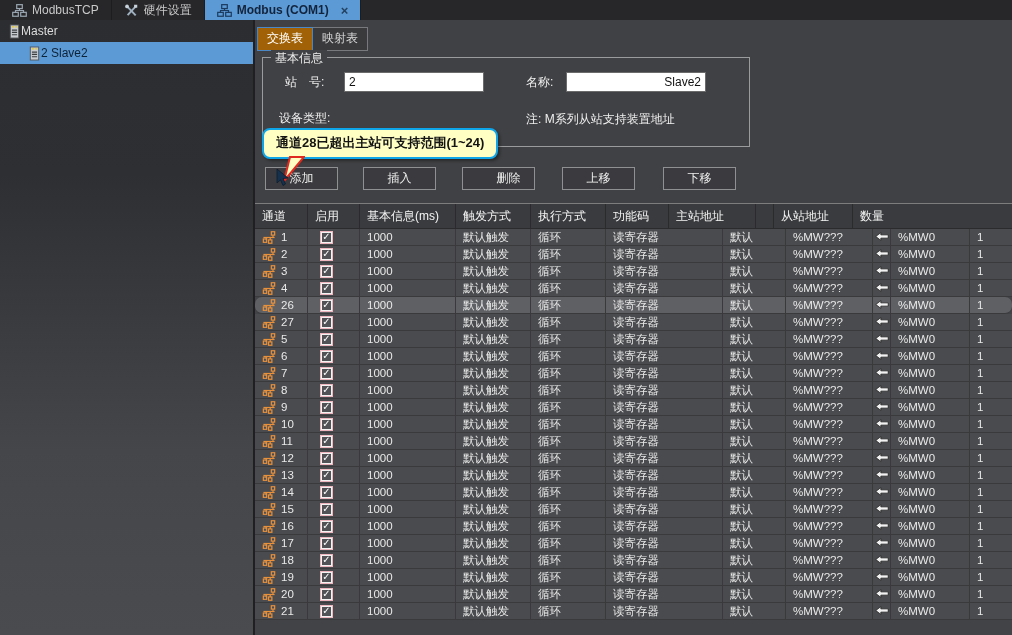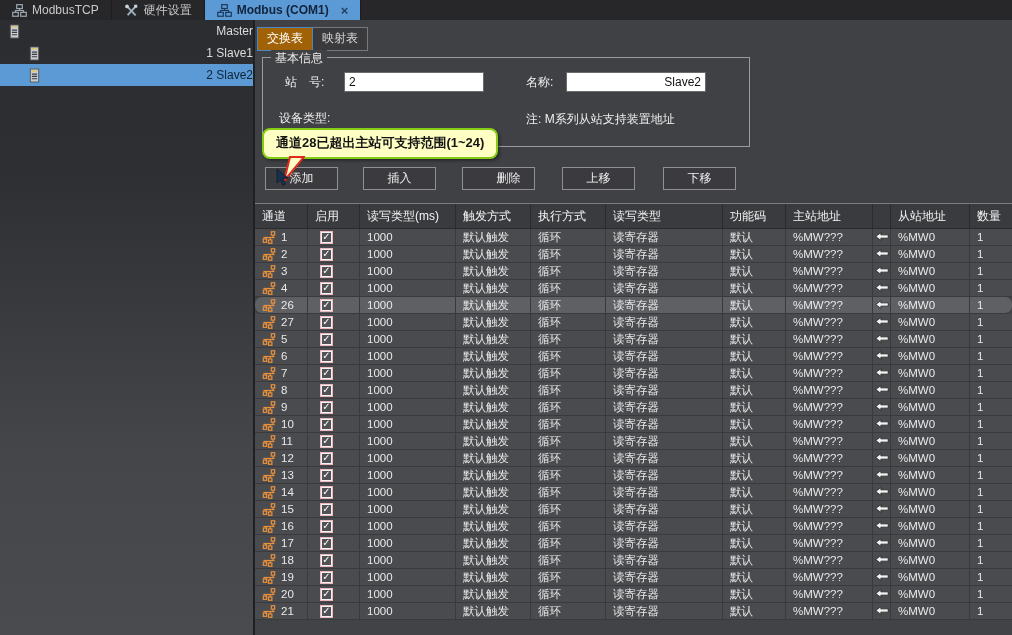--- a/index.html
+++ b/index.html
@@ -15,21 +15,21 @@
   .wtab { display:flex; align-items:center; gap:5px; padding:0 12px;
     color:#c9c9c9; border-right:1px solid #1d1d20; cursor:default; }
   .wtab .ticon { display:inline-flex; width:15px; height:13px; color:#9aa7b2; }
   .wtab.active { background:#5b9ad4; color:#13233c; font-weight:bold; }
   .wtab.active .ticon { color:#1c3least; color:#1c3a5e; }
   .tclose { margin-left:7px; font-weight:bold; color:#24405f; font-size:13px; line-height:13px; }
 
   
   #sidebar { position:absolute; left:0; top:20px; width:253px; height:615px;
     background:linear-gradient(180deg,#2c2d30 0%,#2e2f32 25%,#45464a 70%,#4a4b4e 100%); }
-  .titem { height:22px; display:flex; align-items:center; padding-left:8px; color:#dcdcdc;justify-content:space-between; }
+  .titem { height:22px; display:flex; align-items:center; padding-left:8px; color:#dcdcdc; }
   .titem.lvl1 { padding-left:28px; }
   .titem.selected { background:#5b9ad4; color:#0e2238; font-weight:normal; }
   .titem .ticon { width:13px; height:15px; display:inline-flex; }
   #vdivider { position:absolute; left:253px; top:20px; width:2px; height:615px; background:#202023; }
 
   
   #panel { position:absolute; left:255px; top:20px; width:757px; height:615px; background:#404144; }
 
   #subtabs { position:absolute; left:2px; top:7px; display:flex; }
   .stab { padding:2px 9px 3px; color:#d8d8d8; background:#3a3a3d; border:1px solid #77797c; border-left:none; }
@@ -43,21 +43,21 @@
   .txtinput { position:absolute; width:140px; height:20px; background:#ffffff; color:#111;
     border:1px solid #6b6b6b; font-size:12px; padding:0 4px; font-family:inherit; }
   .dropdown { position:absolute; left:81px; top:48px; width:140px; height:22px; background:#d6d7d8;
     border:1px solid #8a8a8a; color:#1a1a1a; display:flex; align-items:center; }
   .dd-label { flex:1; padding-left:5px; white-space:nowrap; overflow:hidden; }
   .dd-btn { width:17px; align-self:stretch; display:flex; align-items:center; justify-content:center;
     border-left:1px solid #a5a5a5; color:#444; font-size:10px; }
 
   
   #tooltip { position:absolute; left:7px; top:108px; z-index:6; background:#ffffc4;
-    border:2px solid #84cc16; border-radius:8px; padding:4px 12px 5px; color:#141414;
+    border:2px solid #0ea5e9; border-radius:8px; padding:4px 12px 5px; color:#141414;
     font-size:13px; font-weight:600; white-space:nowrap; box-shadow:2px 2px 3px rgba(0,0,0,.35); }
   #tooltip-tail { position:absolute; left:26px; top:136px; z-index:6; }
   #cursor { position:absolute; left:21px; top:149px; z-index:7; }
 
   
   .tbtn { position:absolute; top:147px; width:73px; height:23px; background:#3b3b3f;
     border:1px solid #8f9092; color:#efefef; font-size:12px; font-family:inherit; }
   .tbtn:nth-of-type(1){ left:10px; } .tbtn:nth-of-type(2){ left:108px; }
   .tbtn:nth-of-type(3){ left:207px;padding-left:20px; } .tbtn:nth-of-type(4){ left:307px; }
   .tbtn:nth-of-type(5){ left:408px; }
@@ -132,31 +132,20 @@
       <span class="ticon">
         <svg width="13" height="15" viewBox="0 0 14 16">
           <rect x="2.5" y="1" width="9" height="14" fill="#c9cdd2" stroke="#55585c"></rect>
           <rect x="4.2" y="2.2" width="2" height="1.6" fill="#e8c832"></rect>
           <rect x="7.8" y="2.2" width="2" height="1.6" fill="#e8c832"></rect>
           <path d="M4.2 6.5h5.6M4.2 9h5.6M4.2 11.5h5.6" stroke="#3a3d40" stroke-width="1.2"></path>
         </svg>
       </span>
       <span class="tlabel">Master</span>
     </div>
-    <div class="titem lvl1">
-      <span class="ticon">
-        <svg width="13" height="15" viewBox="0 0 14 16">
-          <rect x="2.5" y="1" width="9" height="14" fill="#c9cdd2" stroke="#55585c"></rect>
-          <rect x="4.2" y="2.2" width="2" height="1.6" fill="#e8c832"></rect>
-          <rect x="7.8" y="2.2" width="2" height="1.6" fill="#e8c832"></rect>
-          <path d="M4.2 6.5h5.6M4.2 9h5.6M4.2 11.5h5.6" stroke="#3a3d40" stroke-width="1.2"></path>
-        </svg>
-      </span>
-      <span class="tlabel">1 Slave1</span>
-    </div>
     <div class="titem lvl1 selected">
       <span class="ticon">
         <svg width="13" height="15" viewBox="0 0 14 16">
           <rect x="2.5" y="1" width="9" height="14" fill="#c9cdd2" stroke="#55585c"></rect>
           <rect x="4.2" y="2.2" width="2" height="1.6" fill="#e8c832"></rect>
           <rect x="7.8" y="2.2" width="2" height="1.6" fill="#e8c832"></rect>
           <path d="M4.2 6.5h5.6M4.2 9h5.6M4.2 11.5h5.6" stroke="#3a3d40" stroke-width="1.2"></path>
         </svg>
       </span>
       <span class="tlabel">2 Slave2</span>
@@ -194,24 +183,23 @@
     <polygon points="3,25 9,1 23,1" fill="#ffffc4" stroke="#e02920" stroke-width="2"></polygon>
   </svg>
   <svg id="cursor" width="14" height="18" viewBox="0 0 14 18">
     <polygon points="1,0 1,14 4.5,10.8 7,16.5 9.5,15 7,9.5 12,9" fill="#16314d" stroke="#0b1c2e" stroke-width="0.8"></polygon>
   </svg>
 
   <div id="datatable">
     <div class="thead" id="thead">
         <div class="th c0">通道</div>
         <div class="th c1">启用</div>
-        <div class="th c2">读写类型(ms)</div>
+        <div class="th c2">基本信息(ms)</div>
         <div class="th c3">触发方式</div>
         <div class="th c4">执行方式</div>
-        <div class="th c5">读写类型</div>
         <div class="th c6">功能码</div>
         <div class="th c7">主站地址</div>
         <div class="th c8"></div>
         <div class="th c9">从站地址</div>
         <div class="th c10">数量</div>
       </div>
     <div id="tbody">
         <div class="tr">
           <div class="td c0">
             <span class="chan-ico">

